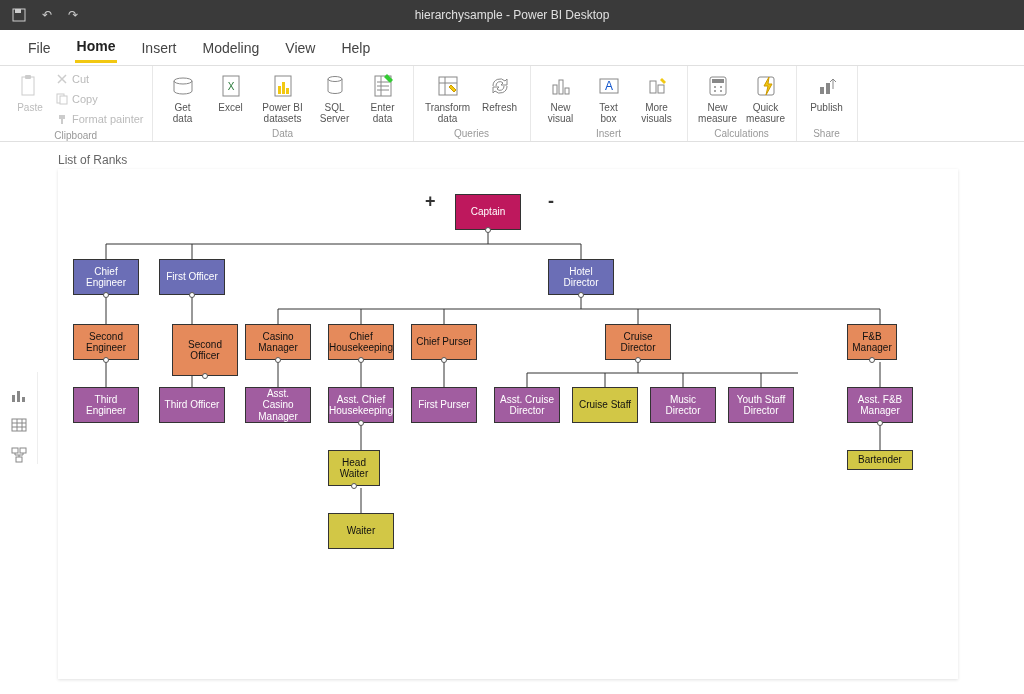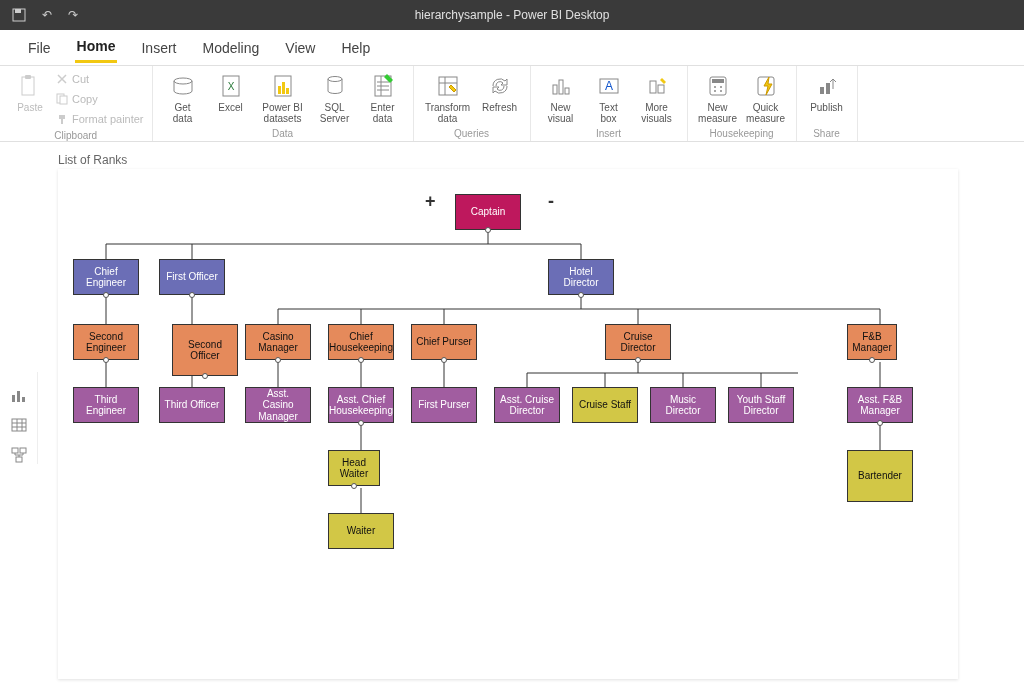--- a/index.html
+++ b/index.html
@@ -245,21 +245,21 @@
           <div class="ico">
             <svg width="22" height="22">
               <rect x="3" y="2" width="16" height="18" rx="2" fill="none" stroke="#888"></rect>
               <path d="M14 2l-5 9h4l-2 9 6-11h-4z" fill="#f2c811" stroke="#c90"></path>
             </svg>
           </div>
           <div class="txt" style="white-space:pre-line">Quick
 measure</div>
         </div>
     </div>
-    <div class="ribbon-label">Housekeeping</div>
+    <div class="ribbon-label">Calculations</div>
   </div>
 
   <div class="ribbon-group">
     <div class="ribbon-buttons">
       <div class="ribbon-btn-big">
           <div class="ico">
             <svg width="22" height="22">
               <rect x="4" y="12" width="4" height="7" fill="#888"></rect>
               <rect x="10" y="8" width="4" height="11" fill="#888"></rect>
               <path d="M17 4v10M14 7l3-3 3 3" stroke="#888" fill="none"></path>
@@ -427,21 +427,21 @@
         </div>
       <div class="node c-purple" style="left:789px;top:218px;width:66px;height:36px">
           <span>Asst. F&amp;B Manager</span>
           <div class="node-conn"></div>
         </div>
 
       <div class="node c-yellow" style="left:270px;top:281px;width:52px;height:36px">
           <span>Head Waiter</span>
           <div class="node-conn"></div>
         </div>
-      <div class="node c-yellow" style="left:789px;top:281px;width:66px;height:52px">
+      <div class="node c-yellow" style="left:789px;top:281px;width:66px;height:20px">
           <span>Bartender</span>
         </div>
 
       <div class="node c-yellow" style="left:270px;top:344px;width:66px;height:36px">
           <span>Waiter</span>
         </div>
     </div>
   </div>
 </div>
 

